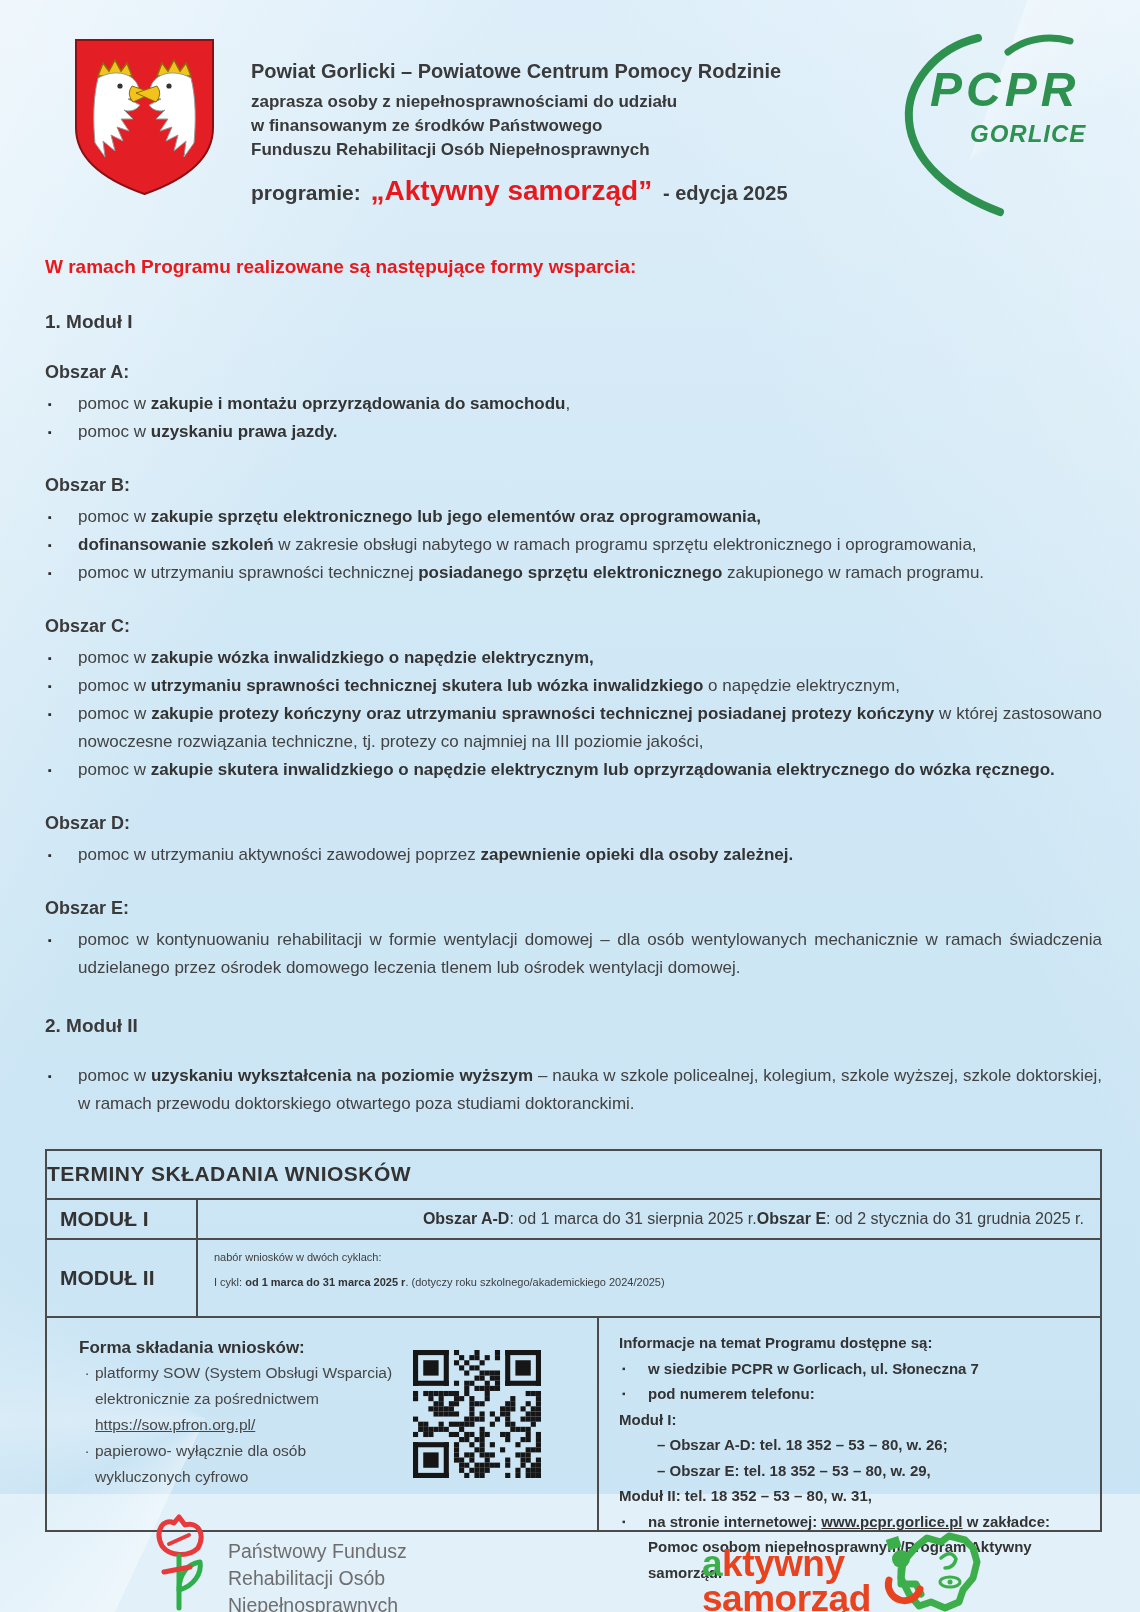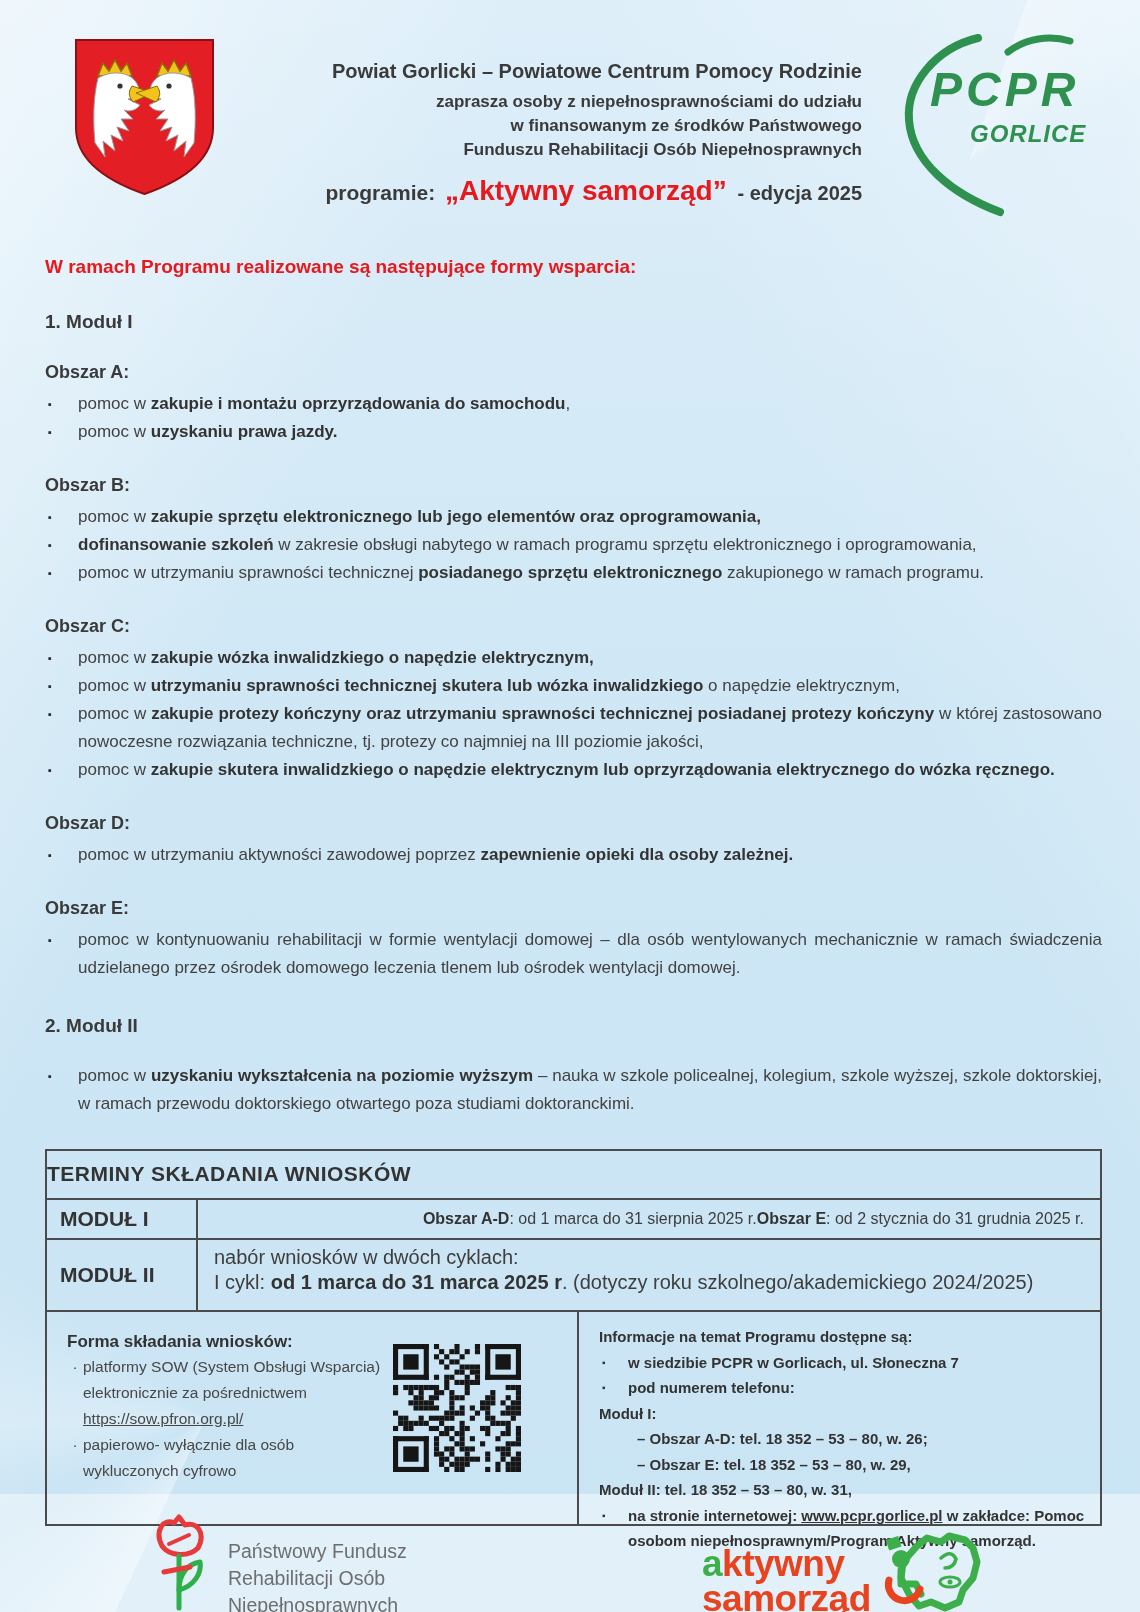--- a/index.html
+++ b/index.html
@@ -10,21 +10,21 @@
     background:
       linear-gradient(115deg, rgba(255,255,255,.55) 0%, rgba(255,255,255,0) 28%),
       linear-gradient(245deg, rgba(255,255,255,.35) 0%, rgba(255,255,255,0) 30%),
       conic-gradient(from 205deg at 18% 88%, rgba(255,255,255,.40) 0deg, rgba(255,255,255,0) 38deg, rgba(255,255,255,.28) 64deg, rgba(255,255,255,0) 105deg),
       conic-gradient(from 20deg at 85% 10%, rgba(255,255,255,.35) 0deg, rgba(255,255,255,0) 50deg),
       linear-gradient(180deg,#ddeef9 0%,#cfe7f5 45%,#c9e4f4 100%);
   }
   .footer-band{position:absolute;left:0;right:0;bottom:0;height:118px;background:rgba(255,255,255,.45);}
   
   .coat{position:absolute;left:72px;top:36px;}
-  .head-text{position:absolute;left:242px;top:60px;width:620px;text-align:right;}
+  .head-text{position:absolute;left:251px;top:60px;width:620px;text-align:left;}
   .t1{font-size:20px;font-weight:700;color:#3a3a3a;margin-bottom:7px;}
   .t2{font-size:17px;font-weight:700;color:#3a3a3a;line-height:24px;}
   .t3{margin-top:13px;font-size:21px;font-weight:700;color:#3a3a3a;}
   .prog-name{font-size:28px;margin:0 5px 0 4px;}
   .prog-suffix{font-size:20px;}
   .pcpr-logo{position:absolute;left:878px;top:22px;}
   
   main{position:absolute;top:240px;left:45px;width:1057px;}
   .intro{margin:16px 0 0;font-size:19px;font-weight:700;}
   h2{font-size:19px;color:#3a3a3a;margin:33px 0 0;}
@@ -35,23 +35,23 @@
   li .tx{flex:1;text-align:justify;}
   .b{font-weight:700;color:#333;}
   .m2-list{margin-top:25px;}
   
   .tbl{margin-top:31px;border:2px solid #4b4b4b;}
   .tbl-title{text-align:left;font-weight:700;font-size:21px;color:#333;padding:11px 0 12px;border-bottom:2px solid #4b4b4b;letter-spacing:.5px;}
   .row{display:flex;border-bottom:2px solid #4b4b4b;}
   .row:last-child{border-bottom:none;}
   .lbl{flex:0 0 136px;border-right:2px solid #4b4b4b;display:flex;align-items:center;padding-left:13px;font-weight:700;font-size:21px;color:#333;}
   .r1 .cell{flex:1;display:flex;justify-content:flex-end;align-items:center;padding:10px 16px 10px 16px;font-size:16px;}
-  .r2 .cell{flex:1;padding:5px 16px 15px;font-size:20px;line-height:25px;}
+  .r2 .cell{flex:1;padding:5px 16px 21px;font-size:11px;line-height:25px;}
   .r3{height:212px;}
-  .r3 .cl{flex:0 0 510px;border-right:2px solid #4b4b4b;position:relative;padding:20px 0 0 20px;}
+  .r3 .cl{flex:0 0 510px;border-right:2px solid #4b4b4b;position:relative;padding:20px 8px 0 20px;margin-left:12px;}
   .r3 .cr{flex:1;padding:12px 14px 0 20px;font-weight:700;font-size:15px;line-height:25.5px;color:#333;}
   .fhead{font-size:17px;font-weight:700;color:#333;margin:0 0 2px;}
   .fitem{display:flex;font-size:15.5px;line-height:26px;color:#474747;}
   .fitem .dot{flex:0 0 16px;text-align:center;}
   .flink{color:#474747;text-decoration:underline;cursor:pointer;}
   .qr{position:absolute;right:56px;top:32px;}
   .irow{display:flex;}
   .irow .sq{flex:0 0 26px;font-size:10px;padding-left:3px;}
   .iline{padding-left:0;}
   .iline.ind{padding-left:38px;}

